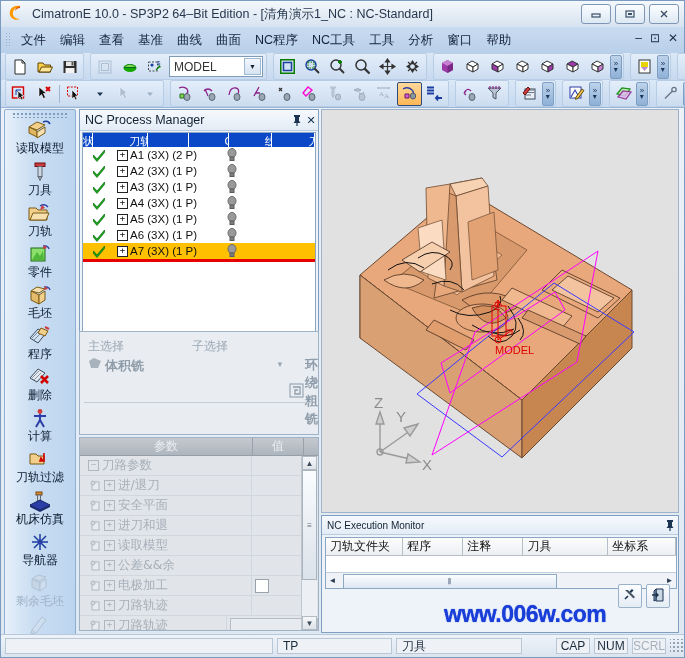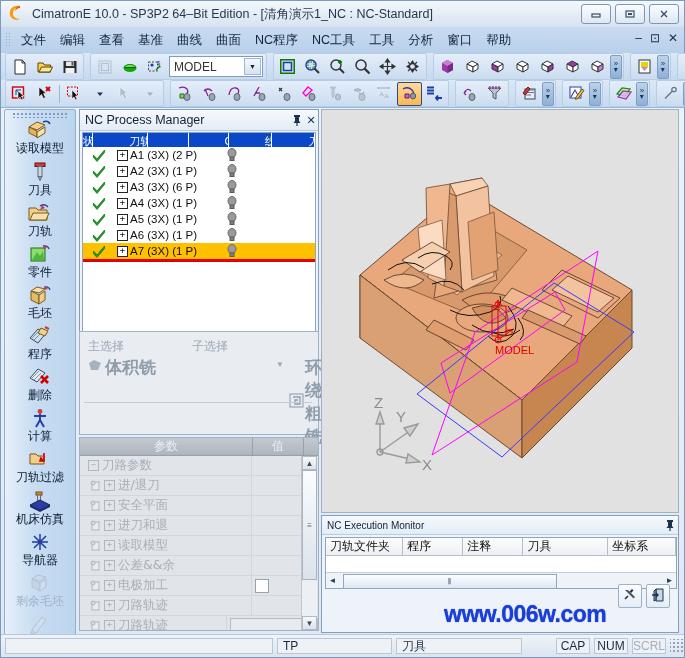--- a/index.html
+++ b/index.html
@@ -118,21 +118,21 @@
   .hs-track{flex:1;height:13px;position:relative;}
   .hs-thumb{position:absolute;left:4px;top:0;width:122px;height:13px;
     background:linear-gradient(#fbfdff,#dde7f2);border:1px solid #8ea8c2;
     display:flex;align-items:center;justify-content:center;
     font-size:8px;color:#4a5c73;letter-spacing:1px;}
 
   
   .selpanel{position:absolute;left:78px;top:330px;width:240px;height:104px;
     background:#e9edf2;border:1px solid #9fb3c8;box-sizing:border-box;}
   .sel-lbl{position:absolute;font-size:12px;color:#9aa7b5;}
-  .sel-val{position:absolute;font-size:17px;color:#8f9daa;font-weight:bold;}
+  .sel-val{position:absolute;font-size:13px;color:#8f9daa;font-weight:bold;}
   .sel-div{position:absolute;left:4px;width:228px;height:1px;background:#c3ccd6;}
 
   
   .params{position:absolute;left:78px;top:436px;width:240px;height:194px;
     background:#e1e5ea;border:1px solid #9fb3c8;box-sizing:border-box;overflow:hidden;}
   .pg-head{display:flex;height:17px;background:linear-gradient(#c4c9cf,#aeb5bd);
     border-bottom:1px solid #96a0ab;}
   .pg-th{font-size:12px;color:#e9edf2;text-align:center;line-height:17px;
     border-right:1px solid #98a2ad;}
   .pg-row{display:flex;height:19px;align-items:center;
@@ -815,21 +815,21 @@
           </div>
           <div class="pm-row" style="position: relative;">
             <div class="pm-chk">
               <svg width="14" height="13" viewBox="0 0 14 13">
                 <path d="M1.5 6 L5 10 L12.5 1 L12.5 3.5 L5 12.5 L1.5 8.5 Z" fill="#16a61a" stroke="#0d6b10" stroke-width=".7"></path>
               </svg>
             </div>
             <div class="pm-plus">
               <span>+</span>
             </div>
-            <div class="pm-name">A3 (3X) (6 P)</div>
+            <div class="pm-name">A3 (3X) (1 P)</div>
             <div class="pm-lamp">
               <svg width="12" height="14" viewBox="0 0 12 14">
                 <ellipse cx="6" cy="5" rx="4" ry="4.5" fill="#9a9a9a" stroke="#6a6a6a"></ellipse>
                 <rect x="4" y="9" width="4" height="3.5" fill="#7e7e7e" stroke="#5a5a5a"></rect>
               </svg>
             </div>
           </div>
           <div class="pm-row" style="position: relative;">
             <div class="pm-chk">
               <svg width="14" height="13" viewBox="0 0 14 13">

